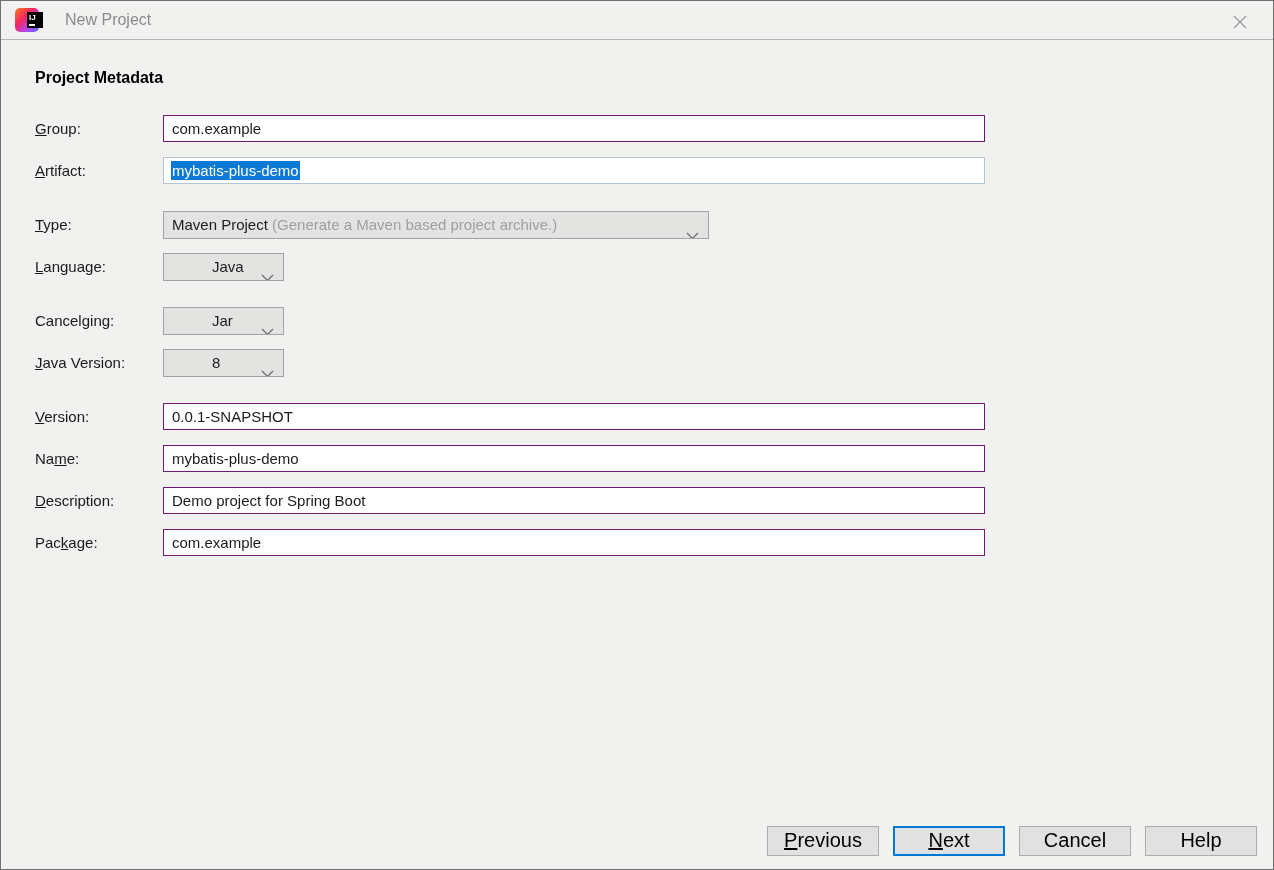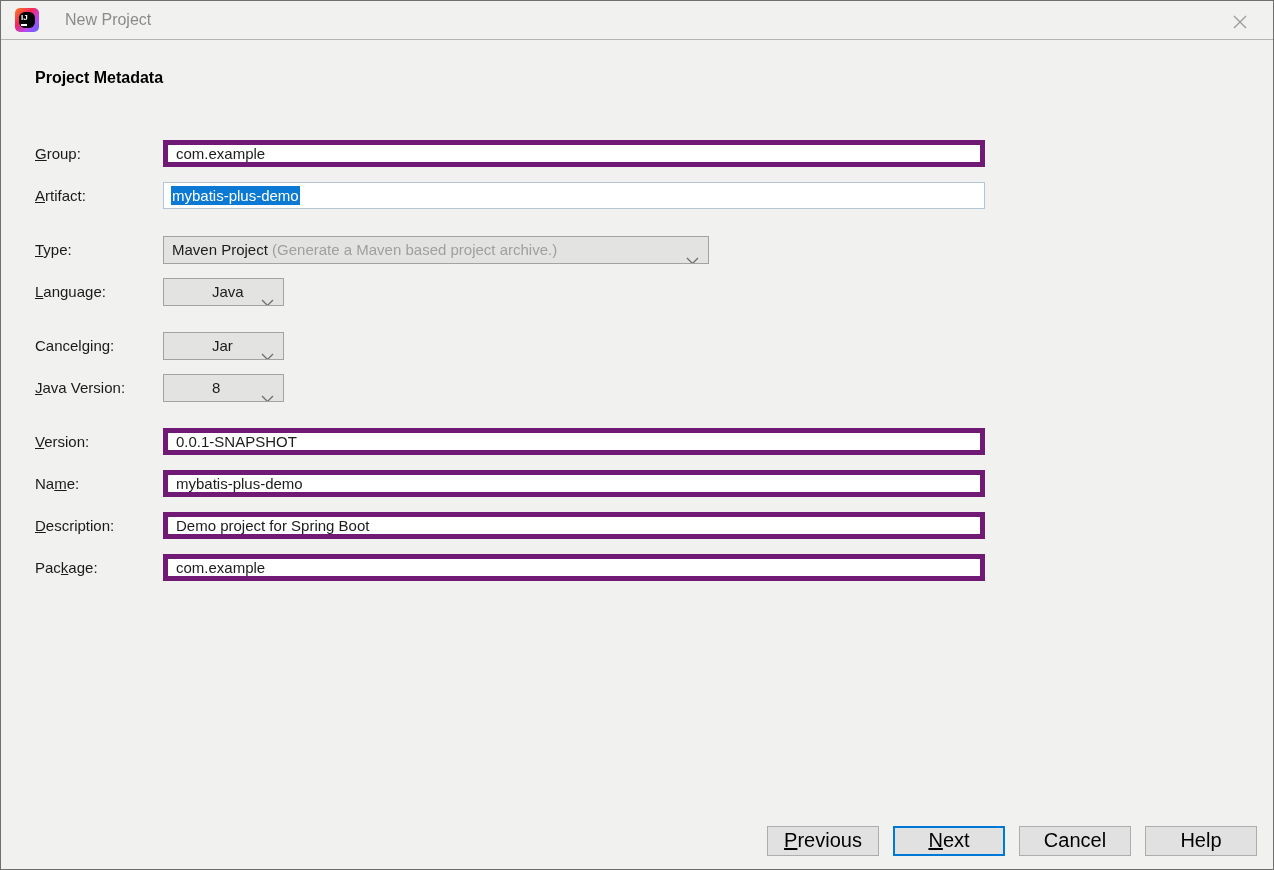--- a/index.html
+++ b/index.html
@@ -20,21 +20,21 @@
   .titlebar {
     position:absolute; left:0; top:0; right:0; height:38px;
     border-bottom:1px solid #b5b5b5;
   }
   .idea-icon {
     position:absolute; left:14px; top:7px; width:24px; height:24px;
     border-radius:5px;
     background:linear-gradient(135deg,#fc7f1b 0%,#f4265e 38%,#b249f2 70%,#526cfe 100%);
   }
   .idea-icon .inner {
-    position:absolute; left:4px; top:4px; width:16px; height:16px; background:#000;border-radius:6px;
+    position:absolute; left:12px; top:4px; width:16px; height:16px; background:#000;
   }
   .idea-icon .ij {
     position:absolute; top:1px; left:2px;
     color:#fff; font-size:8px; font-weight:bold; line-height:9px;
   }
   .idea-icon .underscore {
     position:absolute; left:2px; bottom:2px; width:6px; height:2px; background:#fff;
   }
   .win-title {
     position:absolute; left:64px; top:0; height:38px; line-height:38px;
@@ -43,30 +43,30 @@
   .close-btn {
     position:absolute; left:1228px; top:10px; width:22px; height:22px;
     cursor:pointer; display:flex; align-items:center; justify-content:center;
   }
   
   .heading {
     position:absolute; left:34px; top:68px;
     font-size:16px; font-weight:bold; color:#000;
   }
   
-  .row { position:absolute; left:0; right:0; height:28px;margin-top:25px; }
+  .row { position:absolute; left:0; right:0; height:28px; }
   .row .lbl {
     position:absolute; left:34px; top:0; line-height:28px;
     font-size:15px; color:#1a1a1a; white-space:nowrap;
   }
   .mn { text-decoration:underline; }
   .txt {
     position:absolute; left:162px; top:0; height:27px; width:822px;
     box-sizing:border-box; background:#fff;
-    border:5px solid #701a75;
+    border:1px solid #701a75;
     font-family:"Liberation Sans", sans-serif;
     font-size:15px; color:#1c1c1c; padding:0 8px;
   }
   .fake-input {
     position:absolute; left:162px; top:0; height:27px; width:822px;
     box-sizing:border-box; background:#fff;
     border:1px solid #b4c4d2;
     font-size:15px; color:#1c1c1c; padding:0 7px;
     line-height:25px; white-space:nowrap;
   }

